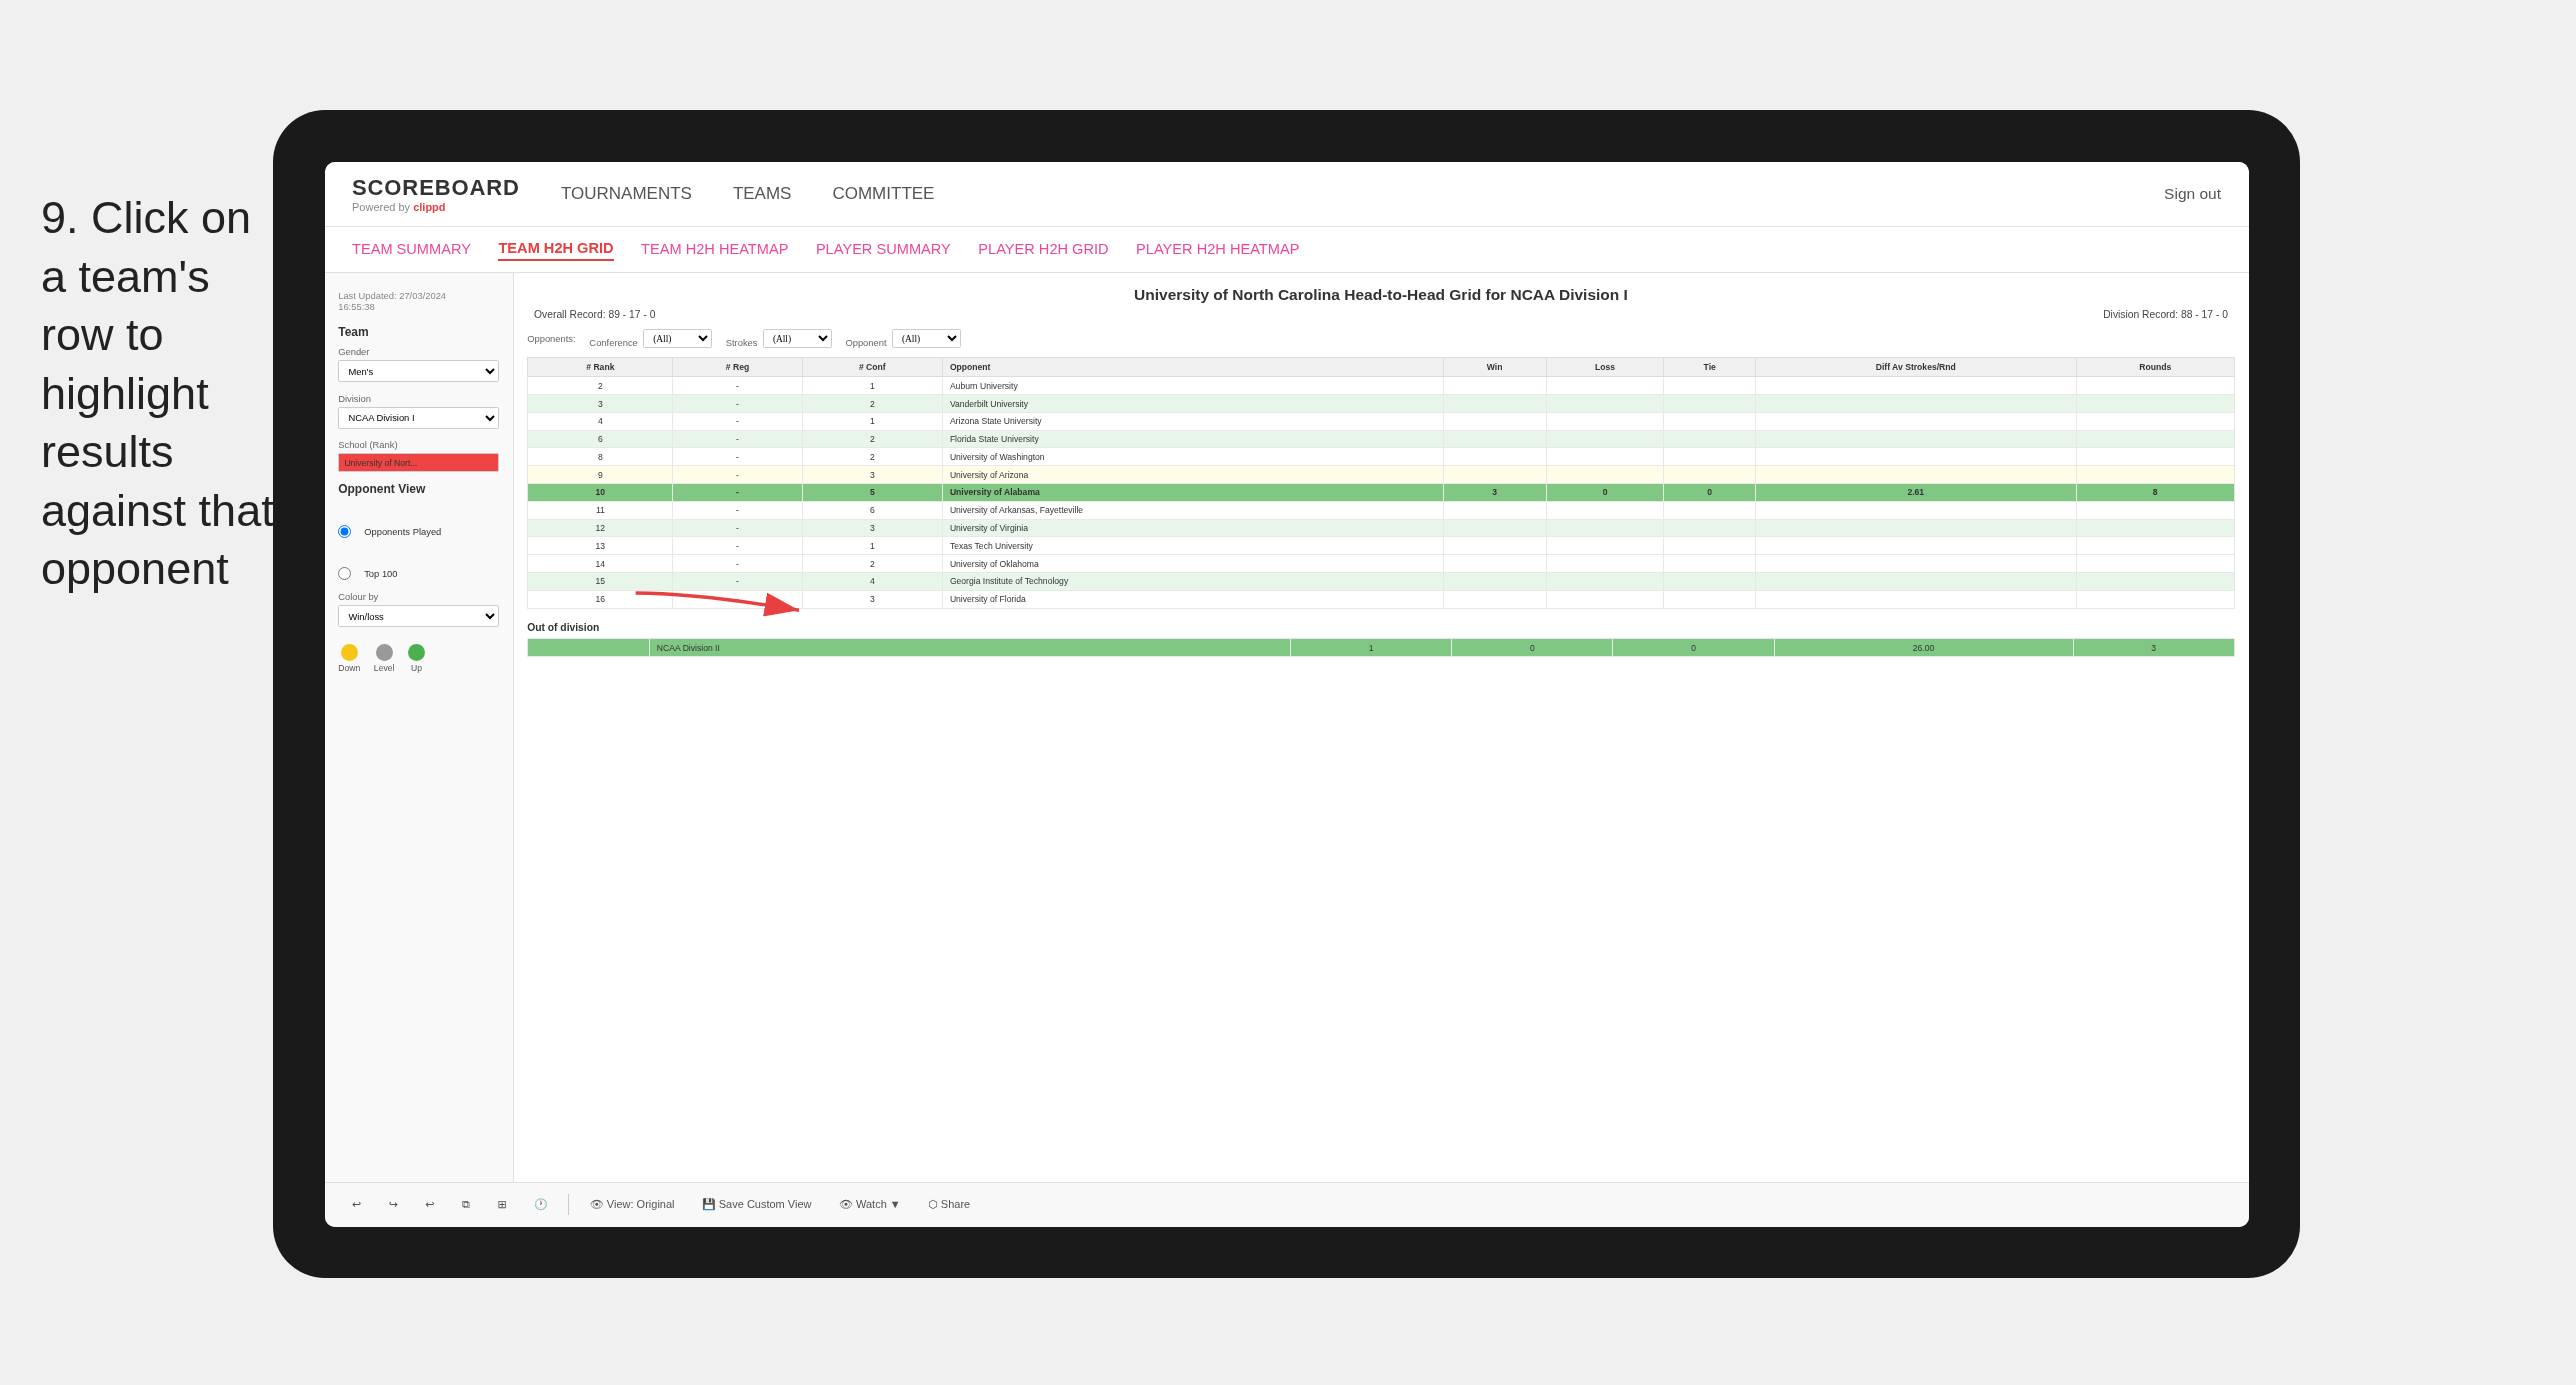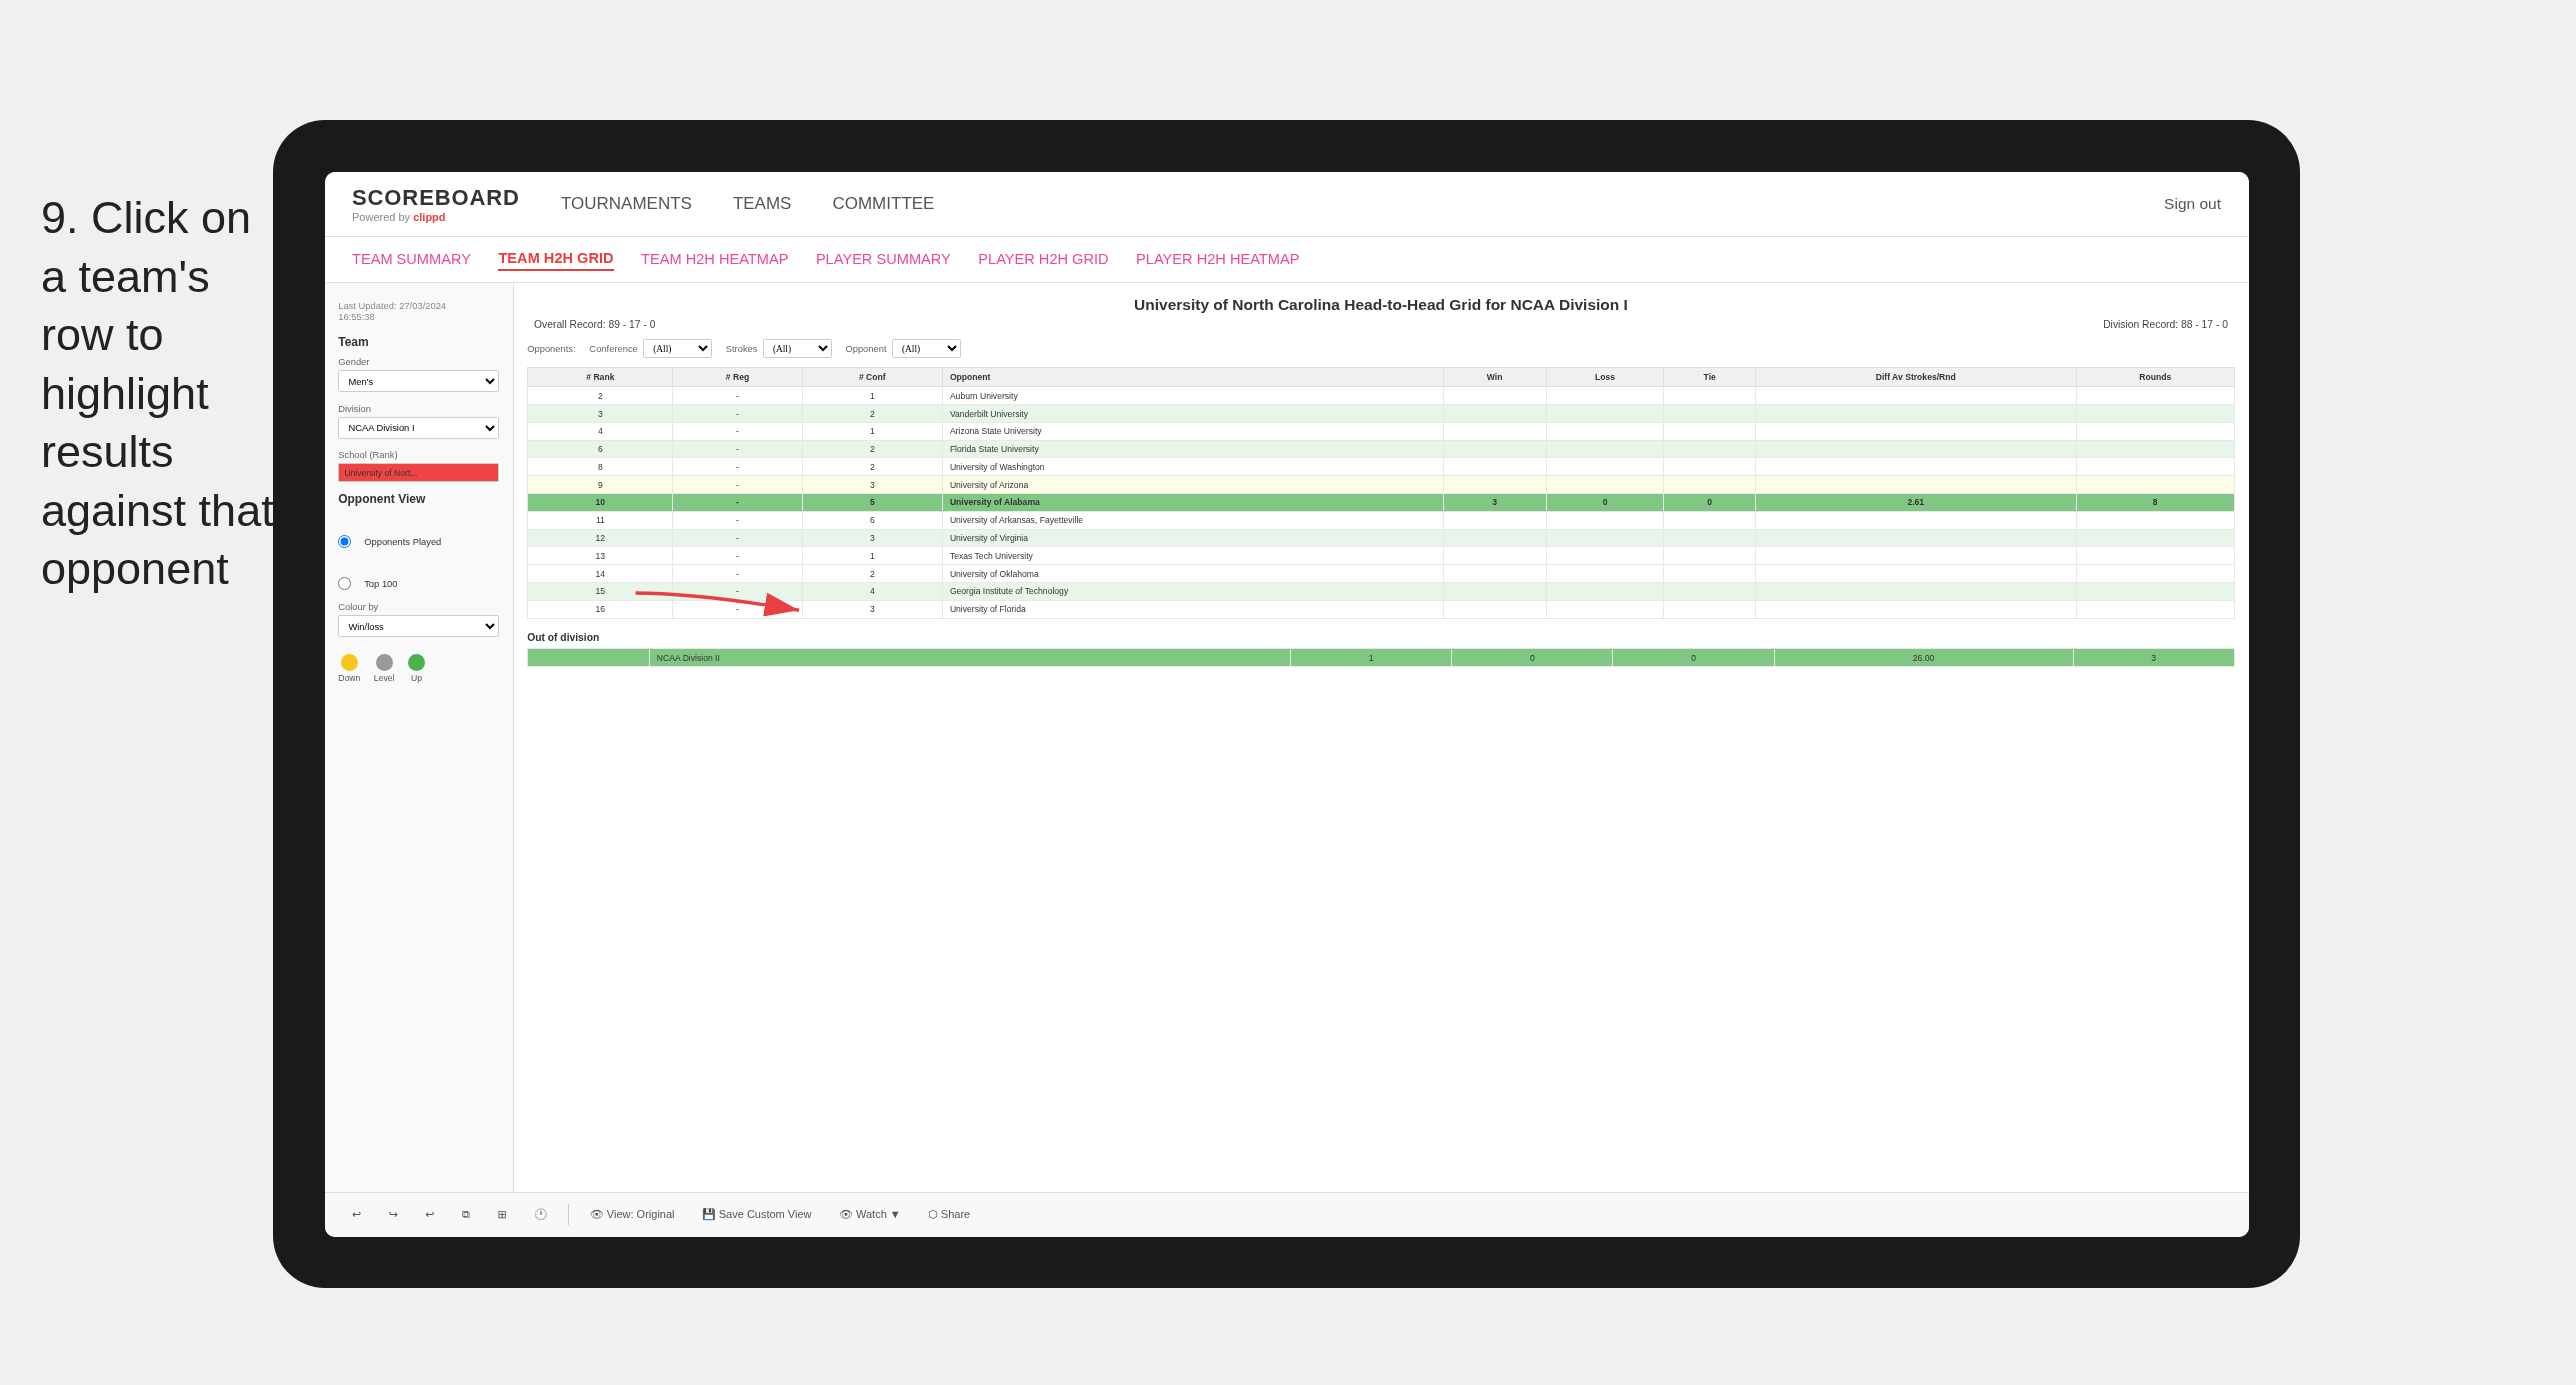--- a/index.html
+++ b/index.html
@@ -23,21 +23,21 @@
       font-size: 45px;
       font-weight: 400;
       line-height: 1.3;
       color: #222;
     }
 
     
     .tablet-frame {
       position: absolute;
       left: 273px;
-      top: 120px;
+      top: 110px;
       width: 2027px;
       height: 1168px;
       background: #1a1a1a;
       border-radius: 52px;
       display: flex;
       align-items: center;
       justify-content: center;
     }
 
     .tablet-screen {
@@ -248,21 +248,21 @@
     .filter-row {
       display: flex;
       gap: 13.7px;
       margin-bottom: 8.6px;
       font-size: 9.4px;
       align-items: center;
     }
 
     .filter-group {
       display: flex;
-      align-items: center;
+      align-items: flex-end;
       gap: 5.2px;
     }
 
     .filter-label {
       font-size: 9.4px;
       color: #666;
     }
 
     .filter-select {
       padding: 2.6px 5.2px;

